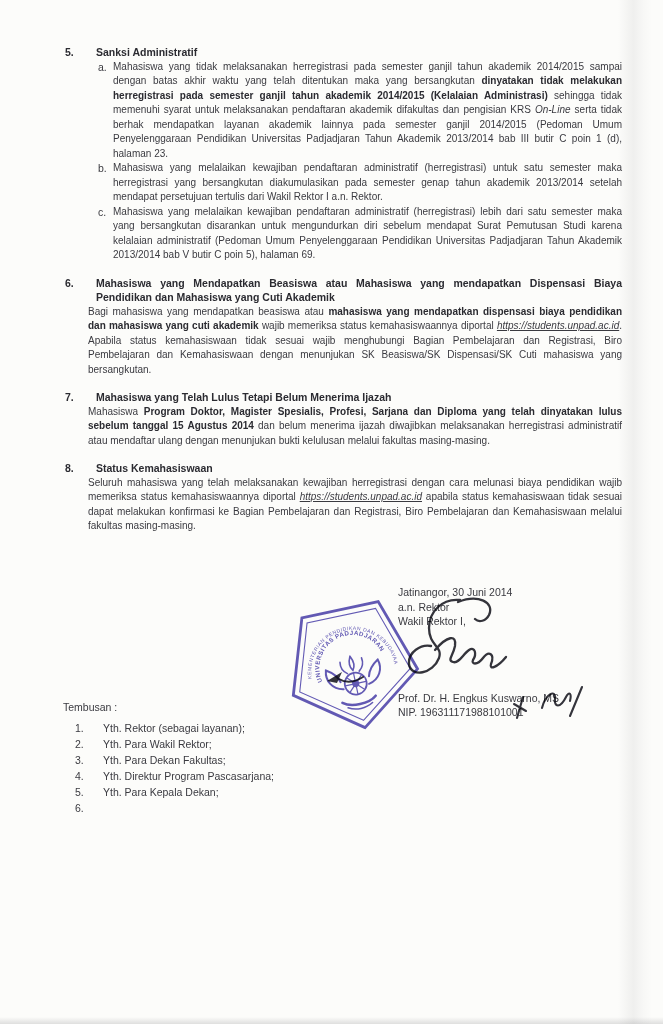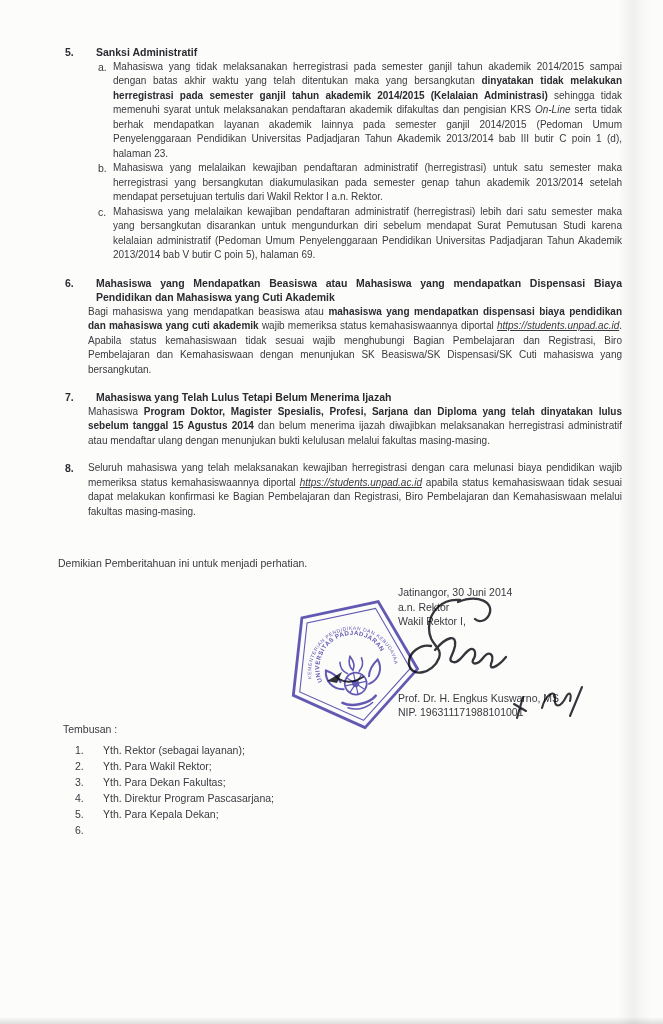--- a/index.html
+++ b/index.html
@@ -20,21 +20,21 @@
   .sub-letter{flex:0 0 15px;margin-left:10px;font-size:10.5px;line-height:14.5px;}
   .rich .b{font-weight:700;color:#2b2b31;}
   .rich .i{font-style:italic;}
   .rich .u{text-decoration:underline;}
   
   .closing{position:absolute;left:58px;top:556px;margin:0;font-size:10.5px;line-height:14.5px;z-index:2;}
   
   .sigblock{position:absolute;left:398px;top:585px;font-size:10.5px;line-height:14.5px;z-index:3;}
   .sigblock .gap{height:62px;}
   
-  .tembusan{position:absolute;left:63px;top:722px;font-size:10.5px;z-index:2;}
+  .tembusan{position:absolute;left:63px;top:700px;font-size:10.5px;z-index:2;}
   .tembusan-label{line-height:15px;}
   .tembusan-list{margin:5px 0 0 0;padding:0;list-style:none;}
   .tembusan-item{display:flex;line-height:16px;padding-left:12px;}
   .t-num{flex:0 0 28px;}
   
   .stamp{position:absolute;left:276px;top:596px;z-index:1;mix-blend-mode:multiply;}
   .sig-scribble{position:absolute;left:398px;top:594px;z-index:4;mix-blend-mode:multiply;}
   .pen-flourish{position:absolute;left:506px;top:680px;z-index:4;mix-blend-mode:multiply;}
   .pen-arrow{position:absolute;left:324px;top:668px;z-index:4;mix-blend-mode:multiply;}
   
@@ -81,27 +81,27 @@
       <div class="sec-num">7.</div>
       <div class="sec-content">
         <div class="sec-title">Mahasiswa yang Telah Lulus Tetapi Belum Menerima Ijazah</div>
         <p class="rich"><span>Mahasiswa </span><span class="b">Program Doktor, Magister Spesialis, Profesi, Sarjana dan Diploma yang telah dinyatakan lulus sebelum tanggal 15 Agustus 2014</span><span> dan belum menerima ijazah diwajibkan melaksanakan herregistrasi administratif atau mendaftar ulang dengan menunjukan bukti kelulusan melalui fakultas masing-masing.</span></p>
       </div>
     </section>
 
     <section class="sec">
       <div class="sec-num">8.</div>
       <div class="sec-content">
+        <div class="sec-title">Status Kemahasiswaan</div>
         <p class="rich"><span>Seluruh mahasiswa yang telah melaksanakan kewajiban herregistrasi dengan cara melunasi biaya pendidikan wajib memeriksa status kemahasiswaannya diportal </span><span class="i u">https://students.unpad.ac.id</span><span> apabila status kemahasiswaan tidak sesuai dapat melakukan konfirmasi ke Bagian Pembelajaran dan Registrasi, Biro Pembelajaran dan Kemahasiswaan melalui fakultas masing-masing.</span></p>
       </div>
     </section>
 
   </div>
 
-  <p class="closing">Demikian Pemberitahuan ini untuk menjadi perhatian.</p>
 
   <div class="sigblock">
     <div>Jatinangor, 30  Juni 2014</div>
     <div>a.n. Rektor</div>
     <div>Wakil Rektor I,</div>
     <div class="gap"></div>
     <div>Prof. Dr. H. Engkus Kuswarno, MS</div>
     <div>NIP. 196311171988101001</div>
   </div>
 

